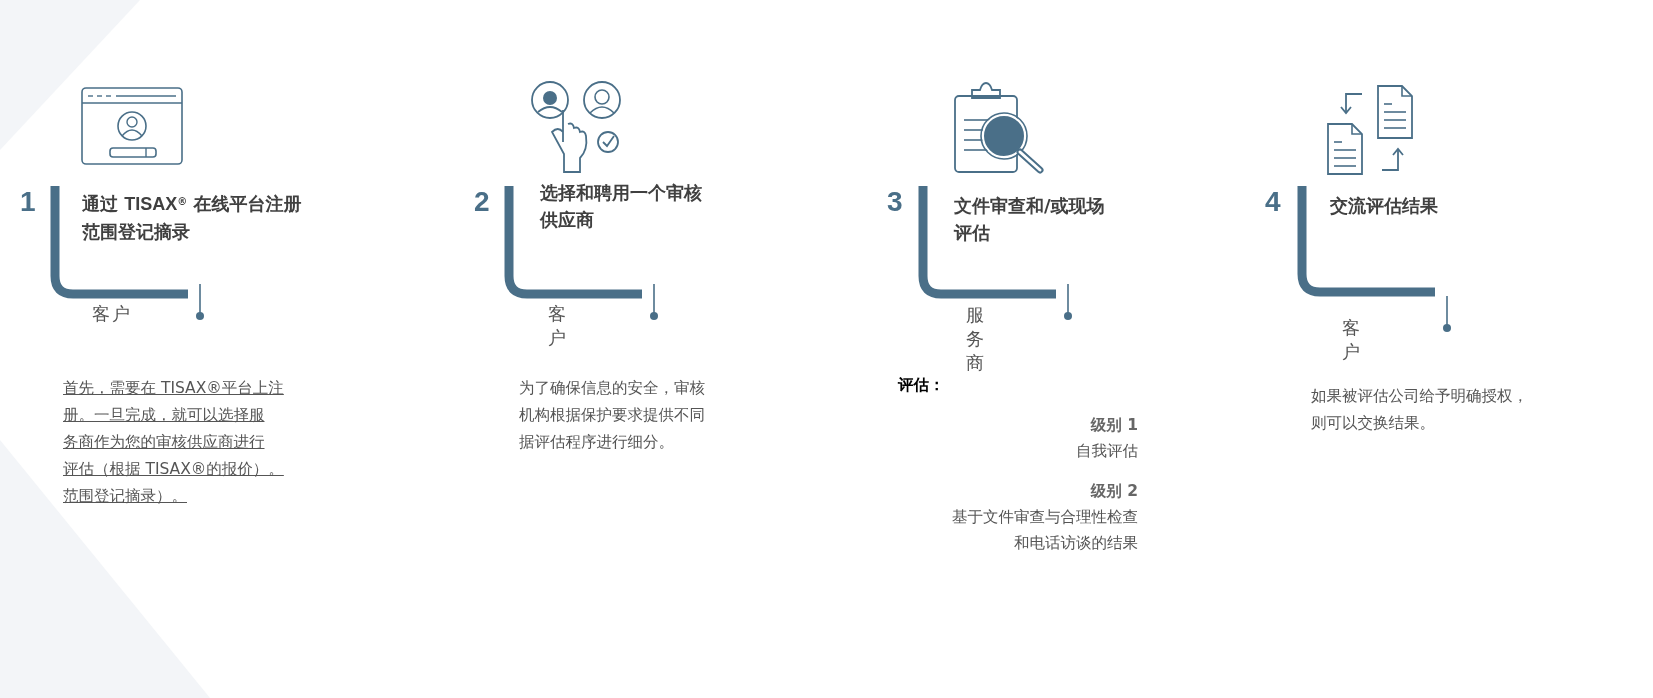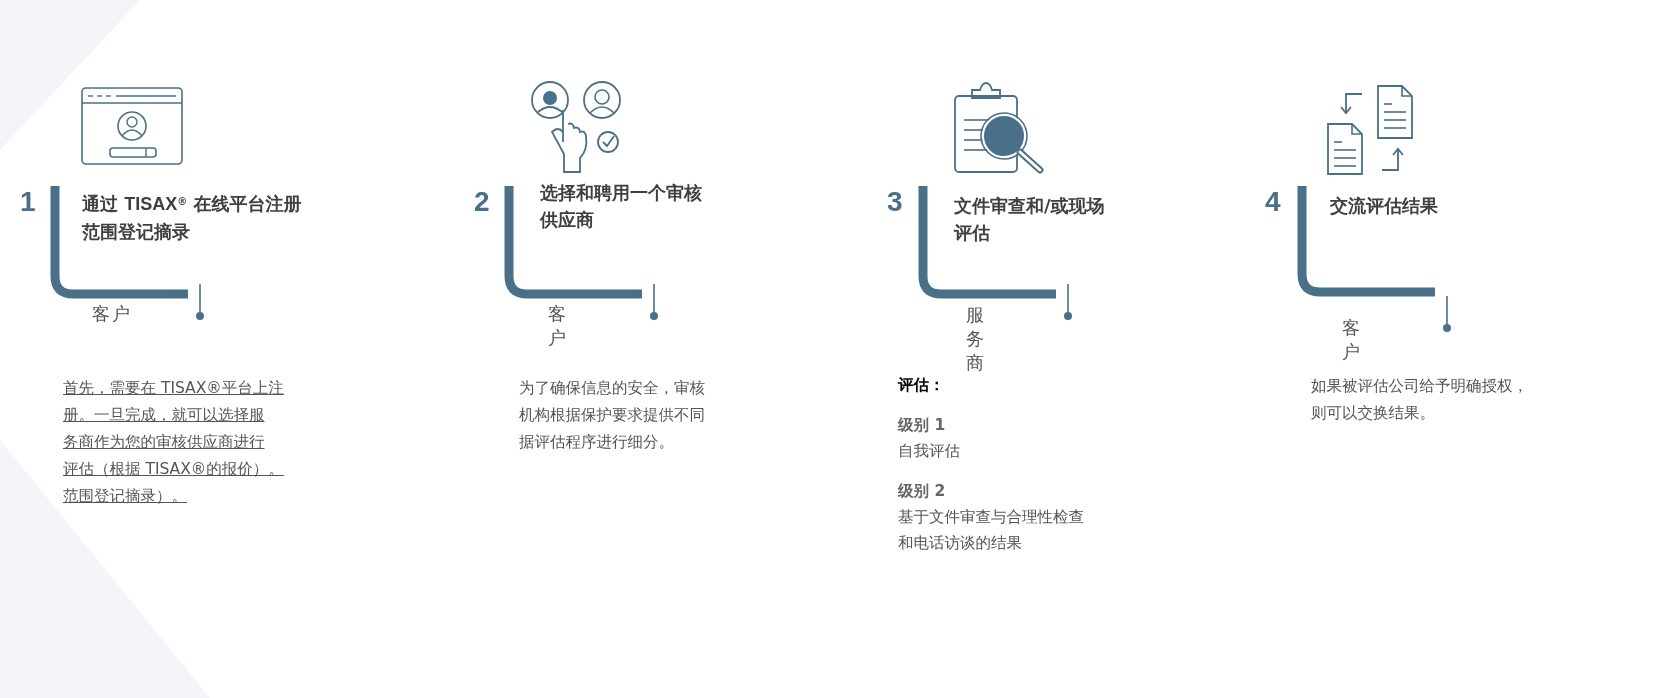--- a/index.html
+++ b/index.html
@@ -26,21 +26,21 @@
     position: absolute; font-size: 18px; color: #555; letter-spacing: 2px;
     font-family: "DejaVu Sans", sans-serif;
   }
   .desc {
     position: absolute; font-size: 15.5px; color: #555; line-height: 27px; width: 250px;
     font-family: "DejaVu Sans", sans-serif;
   }
   .eval { position: absolute; font-size: 15.5px; color: #555; line-height: 26px; width: 240px; }
   .eval .eval-heading { font-weight: bold; color: #000000; margin-bottom: 14px; }
   .eval .lvl { font-weight: bold; color: #666; }
-  .eval .lvl-block { margin-bottom: 14px; }
+  .eval .lvl-block { margin-bottom: 14px; text-align: right; }
 </style>
 </head>
 <body>
 
 <svg class="bg-shape" viewBox="0 0 1653 698" width="1653" height="698">
   <polygon points="0,0 140,0 0,150" fill="#f3f5f8"></polygon>
   <polygon points="0,440 210,698 0,698" fill="#f3f5f8"></polygon>
 </svg>
 
 <div class="step" style="left:0;width:420px;">
@@ -167,17 +167,17 @@
   <div class="num" style="left:1265px;top:188px;">4</div>
   <svg class="bracket" style="left:1297px;top:186px;" width="170" height="150" viewBox="0 0 170 150">
     <path d="M5 0 V88 Q5 106 23 106 H138" fill="none" stroke="#4a6f88" stroke-width="9"></path>
     <line x1="150" y1="110" x2="150" y2="140" stroke="#4a6f88" stroke-width="1.6"></line>
     <circle cx="150" cy="142" r="4" fill="#4a6f88"></circle>
   </svg>
   <div class="title" style="left:1330px;top:192px;width:220px;">
     <div>交流评估结果</div>
   </div>
   <div class="role" style="left:1342px;top:316px;">客户</div>
-  <div class="desc" style="left:1311px;top:373px;width:300px;">
+  <div class="desc" style="left:1311px;top:383px;width:300px;">
     <div>如果被评估公司给予明确授权，</div>
     <div>则可以交换结果。</div>
   </div>
 </div>
 
 </body></html>

